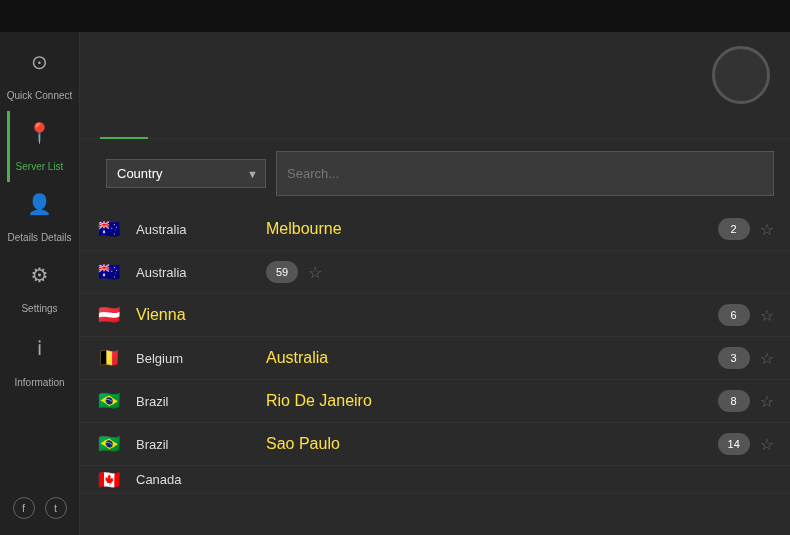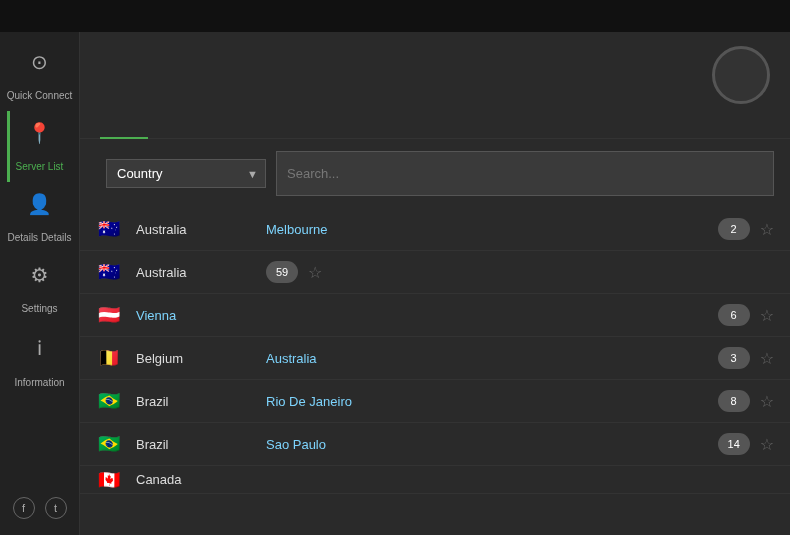--- a/index.html
+++ b/index.html
@@ -291,22 +291,22 @@
     }
 
     .country-name {
       width: 130px;
       font-size: 13px;
       color: #ddd;
       flex-shrink: 0;
     }
     .city-name {
       flex: 1;
-      font-size: 13px;
-      color: #7dd3fc;
+      font-size: 16px;
+      color: #fde047;
     }
     .server-count {
       width: 32px;
       height: 22px;
       background: #555;
       border-radius: 11px;
       display: flex;
       align-items: center;
       justify-content: center;
       font-size: 11px;

